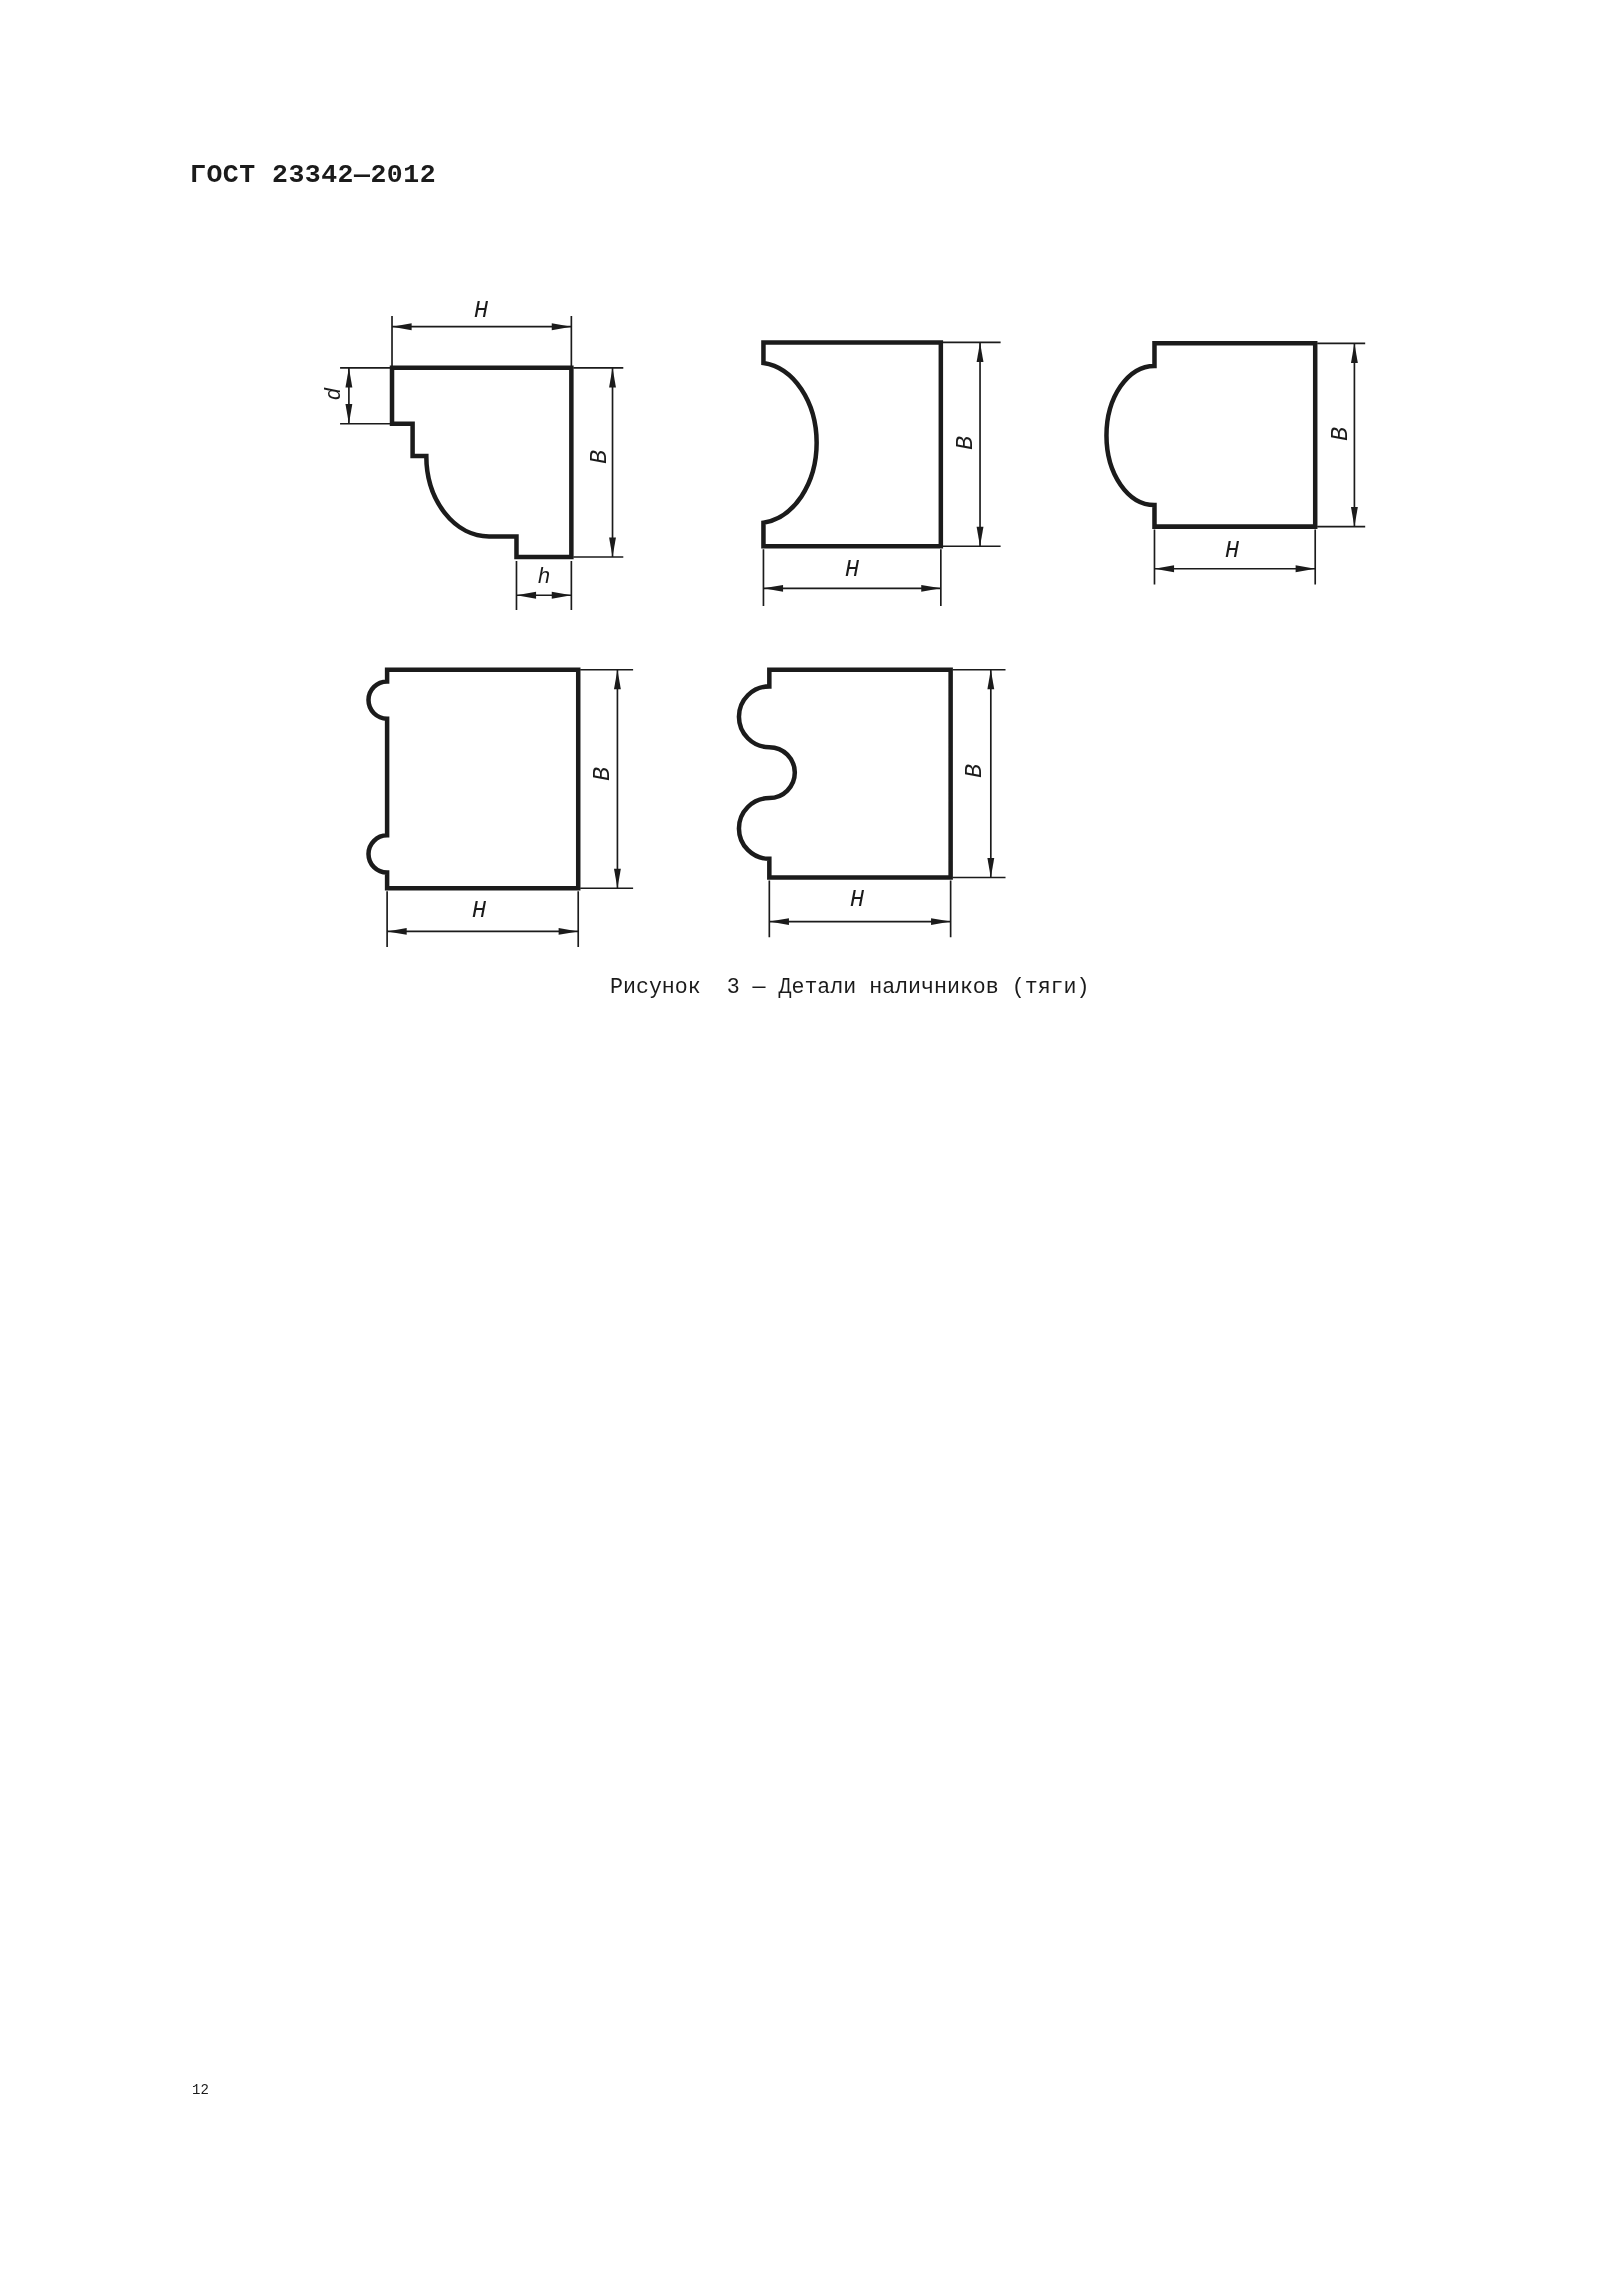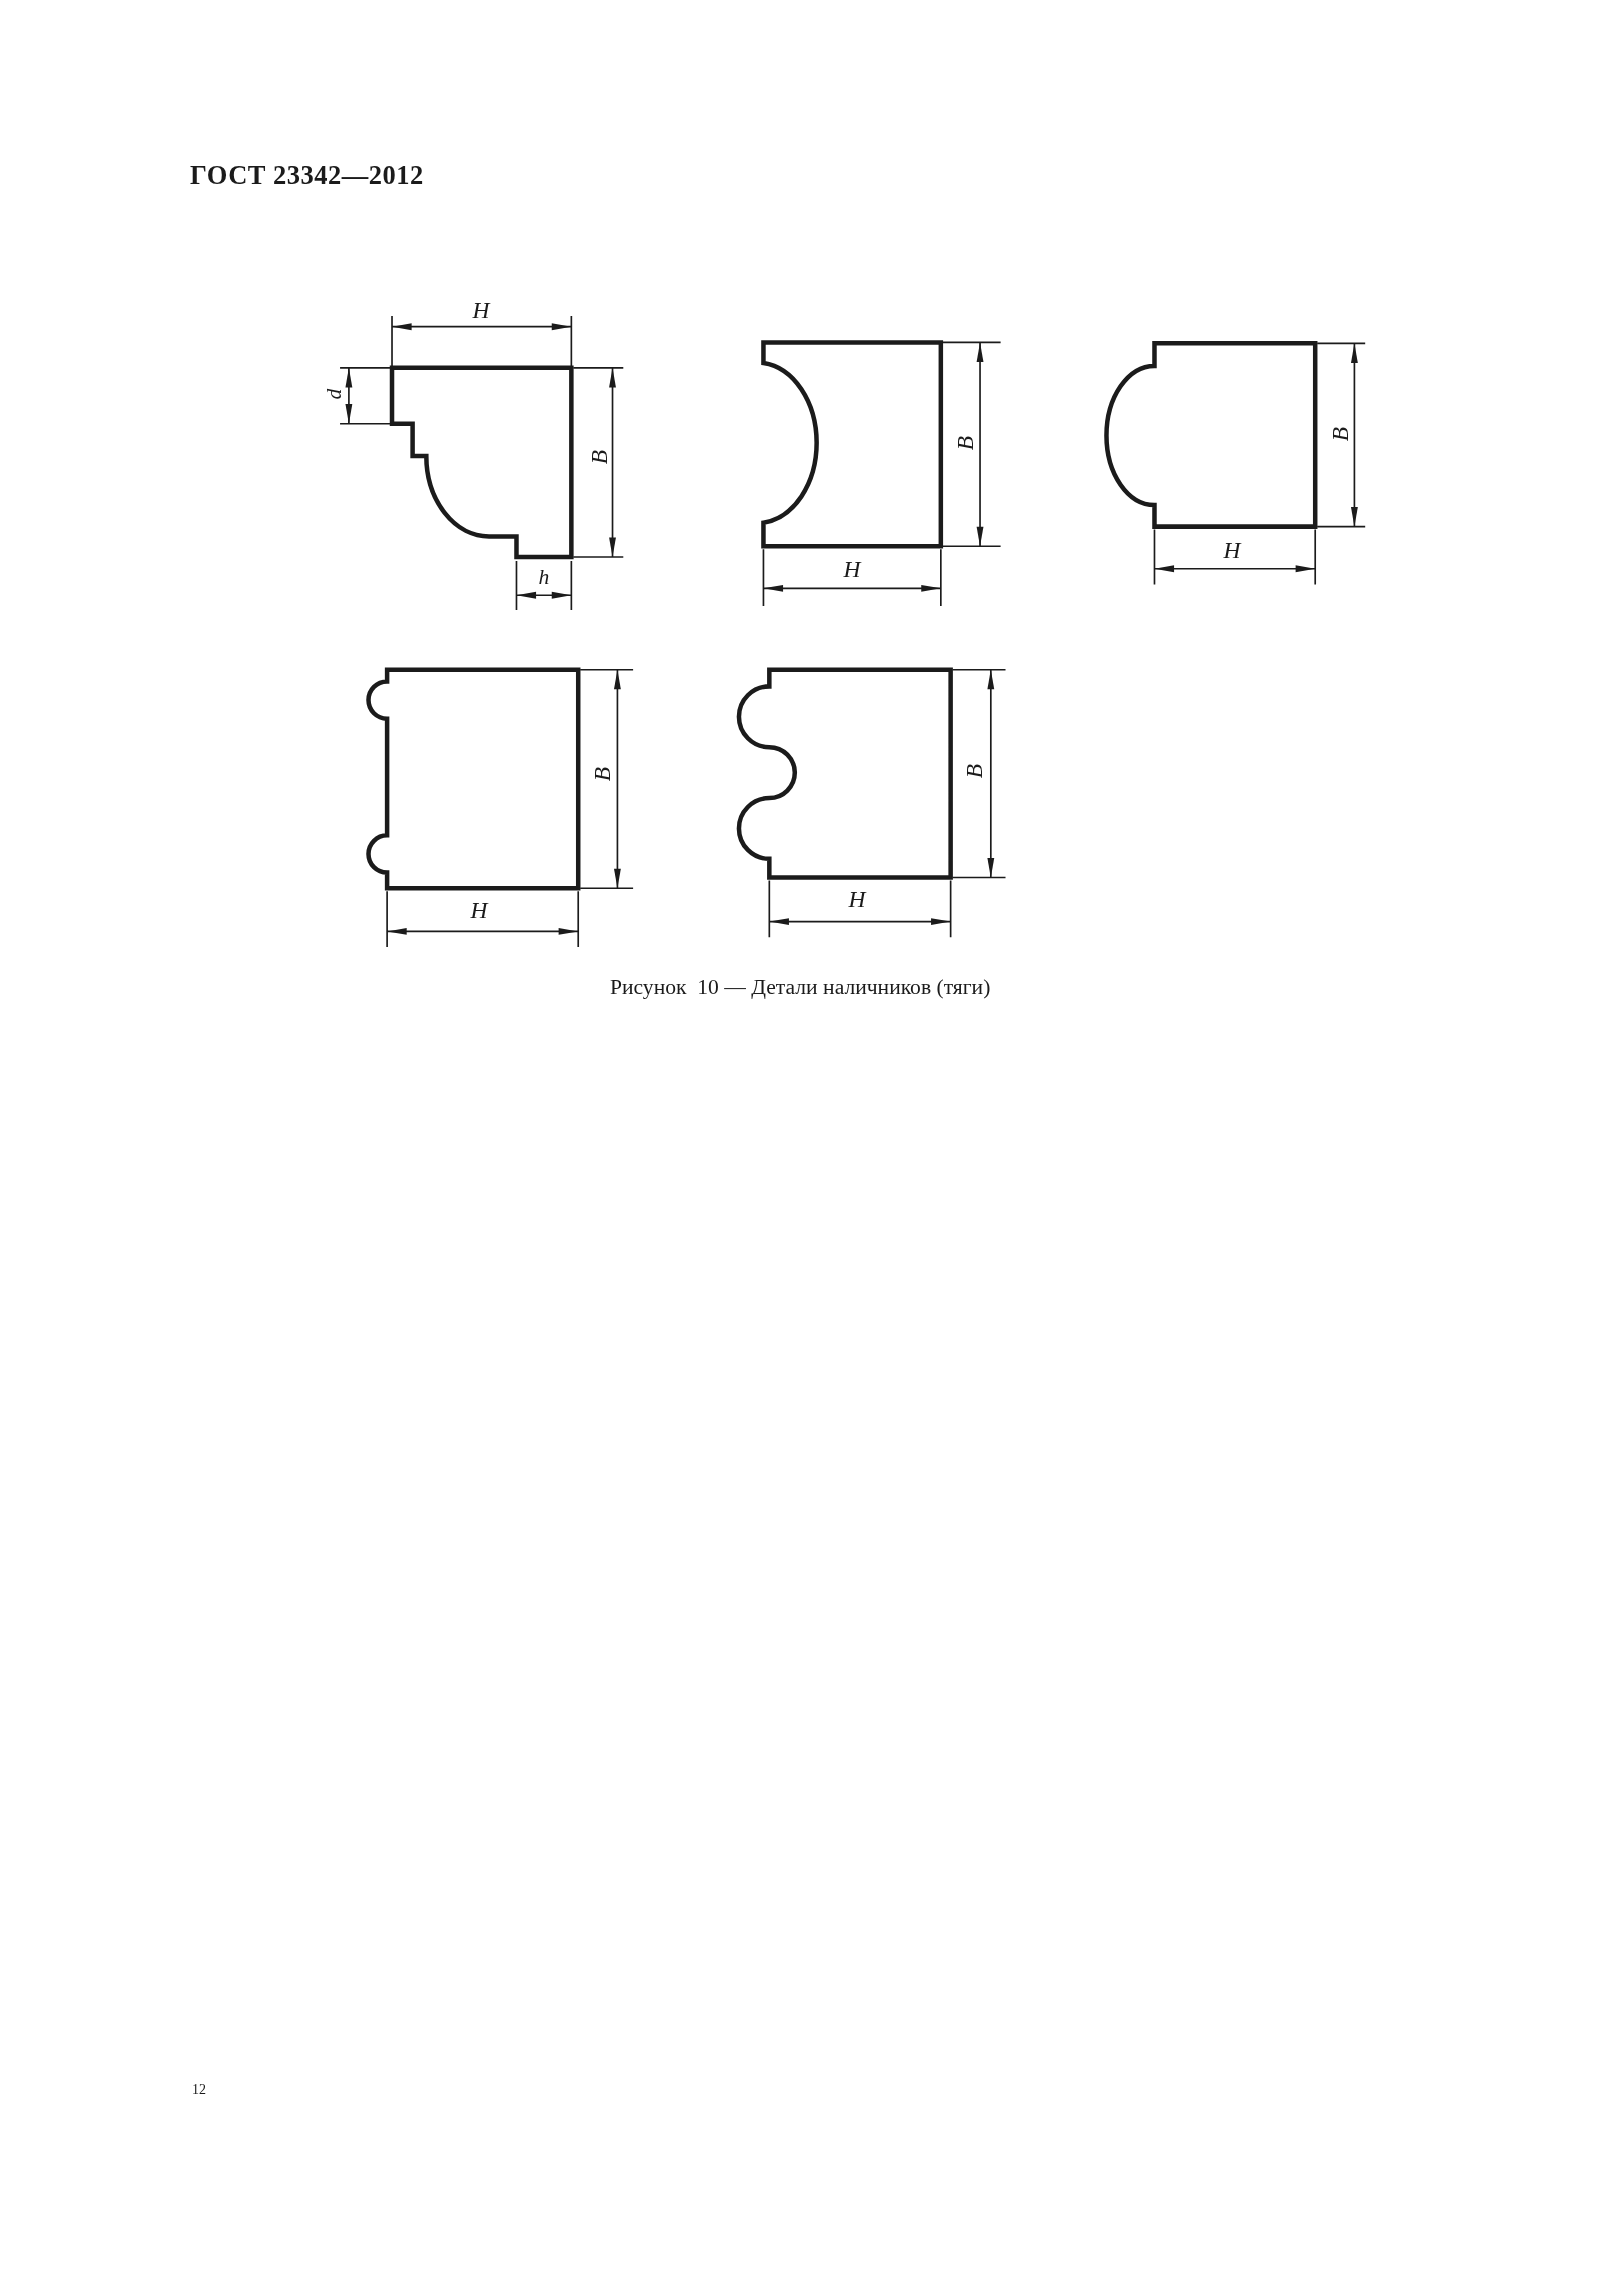--- a/index.html
+++ b/index.html
@@ -1,20 +1,20 @@
 <!DOCTYPE html>
 <html><head>
 <meta charset="utf-8">
 <style>
   html,body { margin:0; padding:0; background:#e8e8e8; }
   .page {
     position:relative;
     width:1620px; height:2293px;
     background:#ffffff;
-    font-family:Liberation Serif, serif;
+    font-family:Liberation Mono, monospace;
     color:#1b1b1b;
     overflow:hidden;
     text-align:center;
   }
   .doc-header {
     position:absolute; left:190px; top:160px;
     font-size:26.5px; font-weight:bold; letter-spacing:0.5px;
     white-space:pre;
   }
   .figure-caption {
@@ -144,18 +144,18 @@
 
   <span class="dim-label vert" style="left:1340px; top:434px;">B</span>
   <span class="dim-label" style="left:1232px; top:550px;">H</span>
 
   <span class="dim-label vert" style="left:602px;  top:774px;">B</span>
   <span class="dim-label" style="left:479px;  top:910px;">H</span>
 
   <span class="dim-label vert" style="left:974px;  top:771px;">B</span>
   <span class="dim-label" style="left:857px;  top:899px;">H</span>
 
-  <div class="figure-caption">Рисунок  10 — Детали наличников (тяги)</div>
+  <div class="figure-caption">Рисунок  3 — Детали наличников (тяги)</div>
 
   <div class="page-number">12</div>
 
 </div>
 
 
 </body></html>

